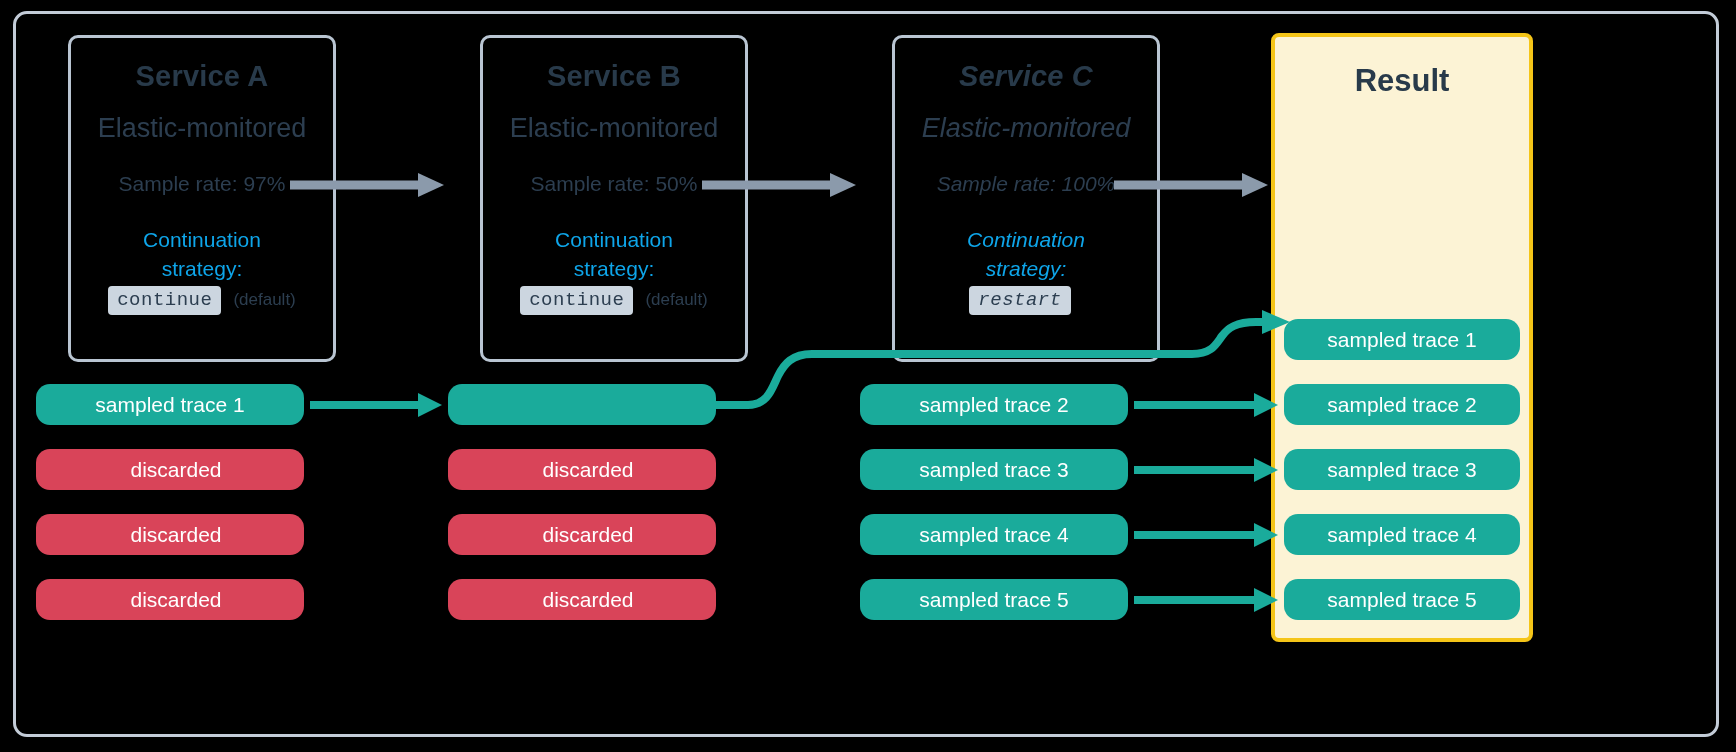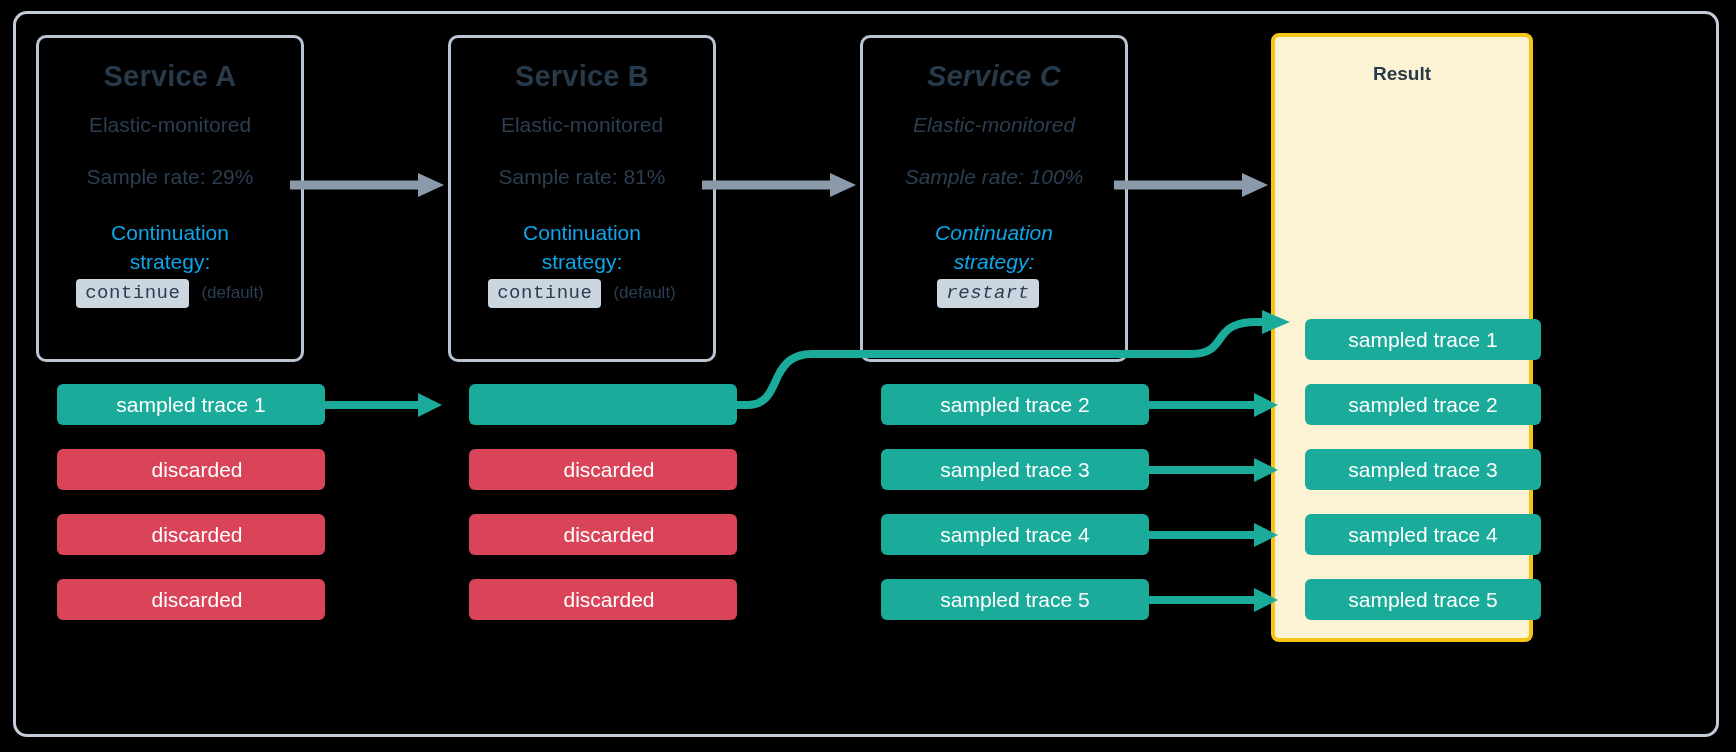--- a/index.html
+++ b/index.html
@@ -34,30 +34,31 @@
     top: 35px;
     width: 268px;
     height: 327px;
     border: 3px solid #b9c5d2;
     border-radius: 10px;
     box-sizing: border-box;
     display: flex;
     flex-direction: column;
     align-items: center;
     padding-top: 22px;
+    margin-left: 32px;
   }
   .service-card .title {
     font-size: 29px;
     font-weight: bold;
     color: #283a4a;
     letter-spacing: .2px;
     margin-bottom: 20px;
   }
   .service-card .sub {
-    font-size: 21px;
+    font-size: 27px;
     color: #2c3e50;
     margin-bottom: 28px;
   }
   .service-card .rate {
     font-size: 21px;
     color: #2c3e50;
     margin-bottom: 30px;
   }
   .service-card .strat-label {
     font-size: 21px;
@@ -101,47 +102,46 @@
     border: 4px solid #f5c518;
     border-radius: 8px;
     box-sizing: border-box;
   }
   .result-panel .title {
     position: absolute;
     top: 26px;
     left: 0;
     right: 0;
     text-align: center;
-    font-size: 19px;
+    font-size: 31px;
     font-weight: bold;
     color: #283a4a;
   }
 
   
   .gray-arrow {
     position: absolute;
     top: 170px;
     height: 30px;
   }
   #garrow-1 { left: 288px; width: 156px; }
   #garrow-2 { left: 700px; width: 156px; }
   #garrow-3 { left: 1112px; width: 156px; }
 
   
   .bar {
     position: absolute;
     height: 41px;
-    border-radius: 6px;
+    border-radius: 14px;
     display: flex;
     align-items: center;
     justify-content: center;
     color: #ffffff;
     font-size: 21px;
     box-sizing: border-box;
-    margin-left: 21px;
   }
   .bar.sampled { background: #1aab9b; }
   .bar.discarded { background: #d94459; padding-left: 12px; }
 
   .col-a .bar { left: 36px; width: 268px; }
   .col-b .bar { left: 448px; width: 268px; }
   .col-c .bar { left: 860px; width: 268px; }
   .col-r .bar { left: 1284px; width: 236px; }
 
   .row-1 { top: 384px; }
@@ -177,35 +177,35 @@
 </head>
 <body>
 
 <div class="canvas">
 
   <div class="outer-frame"></div>
 
   <div class="service-card" id="card-a">
     <div class="title">Service A</div>
     <div class="sub">Elastic-monitored</div>
-    <div class="rate">Sample rate: 29%</div>
+    <div class="rate">Sample rate: 97%</div>
     <div class="strat-label">
       <div>Continuation</div>
       <div>strategy:</div>
     </div>
     <div class="strat-line">
       <span class="code-badge">continue</span>
       <span class="default-note">(default)</span>
     </div>
   </div>
 
   <div class="service-card" id="card-b">
     <div class="title">Service B</div>
     <div class="sub">Elastic-monitored</div>
-    <div class="rate">Sample rate: 81%</div>
+    <div class="rate">Sample rate: 50%</div>
     <div class="strat-label">
       <div>Continuation</div>
       <div>strategy:</div>
     </div>
     <div class="strat-line">
       <span class="code-badge">continue</span>
       <span class="default-note">(default)</span>
     </div>
   </div>
 

